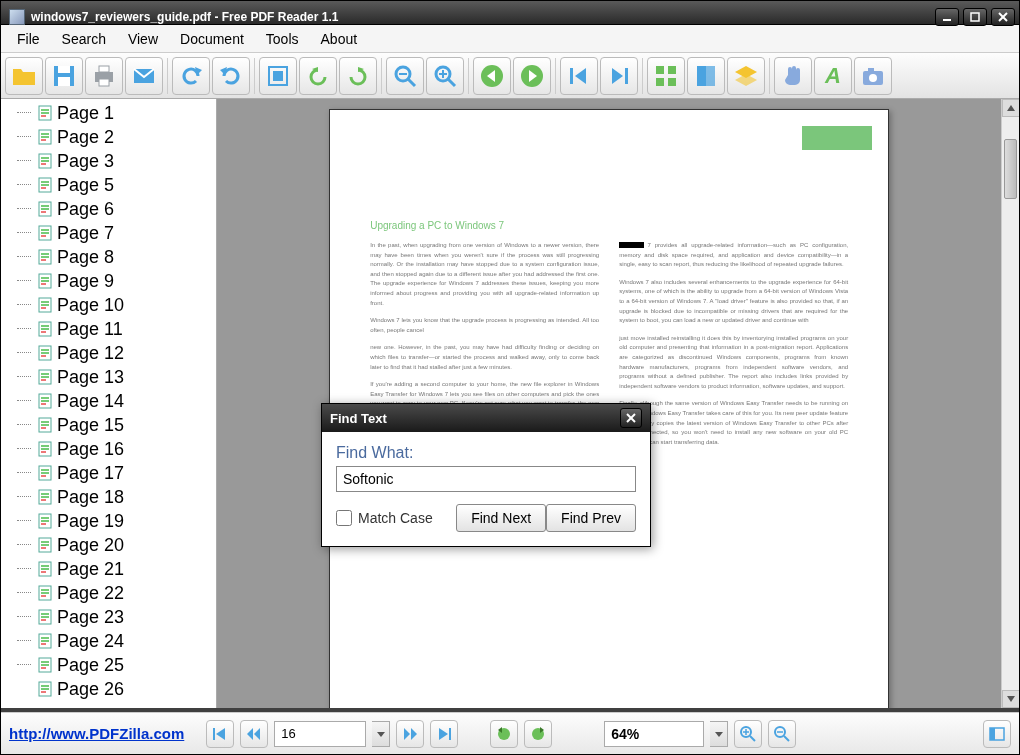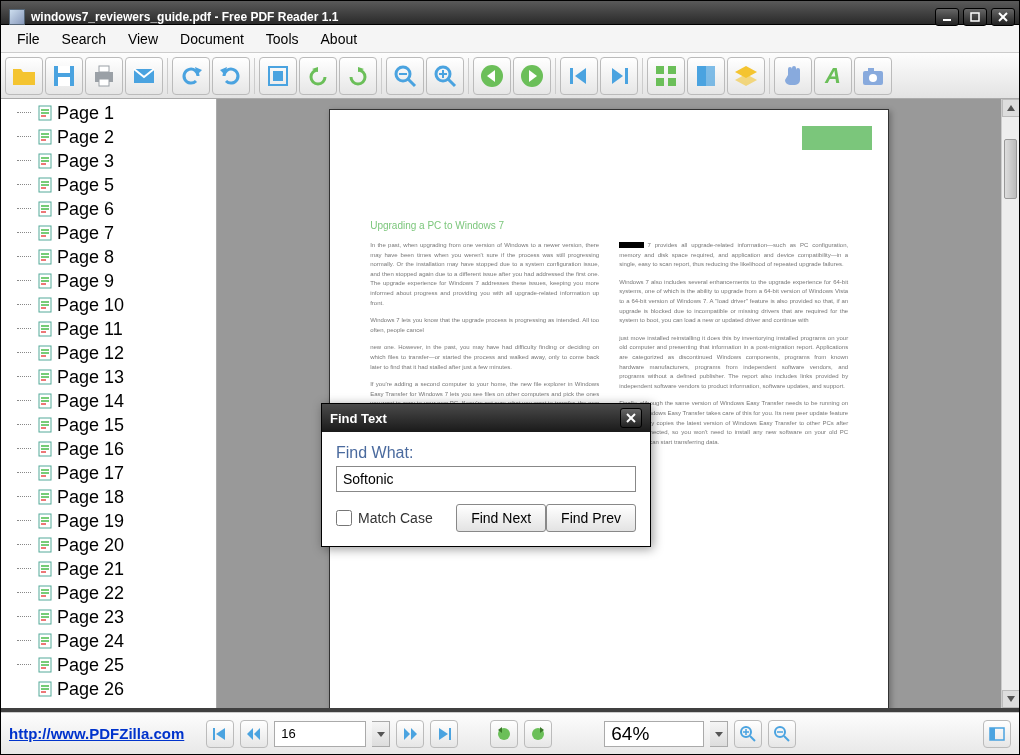--- a/index.html
+++ b/index.html
@@ -44,21 +44,21 @@
 .pdf-cols { display: flex; gap: 20px; }
 .pdf-col { flex: 1; font-size: 6px; color: #777; line-height: 1.6; text-align: justify; }
 .pdf-col p { margin-bottom: 8px; }
 .pdf-highlight { background: #000; color: #000; }
 
 .statusbar { height: 42px; background: linear-gradient(to bottom,#fdfdfd,#e8e8e8); display: flex; align-items: center; padding: 0 8px; gap: 6px; border-top: 1px solid #ccc; }
 .status-link { color: #0033cc; text-decoration: underline; font-size: 15px; font-weight: bold; margin-right: 16px; cursor: pointer; }
 .nav-btn { width: 28px; height: 28px; border: 1px solid #bbb; border-radius: 4px; background: linear-gradient(to bottom,#fff,#e6e6e6); display: flex; align-items: center; justify-content: center; cursor: pointer; }
 .nav-btn svg { width: 18px; height: 18px; }
 .page-input { width: 92px; height: 26px; border: 1px solid #aaa; padding: 0 6px; font-size: 13px; background: #fff; }
-.zoom-input { width: 100px; height: 26px; border: 1px solid #aaa; padding: 0 6px; font-size: 19px; background: #fff; }
+.zoom-input { width: 100px; height: 26px; border: 1px solid #aaa; padding: 0 6px; font-size: 14px; background: #fff; font-weight: bold; }
 .combo-arrow { width: 18px; height: 26px; border: 1px solid #aaa; border-left: none; background: linear-gradient(to bottom,#f5f5f5,#ddd); display: flex; align-items: center; justify-content: center; cursor: pointer; }
 .status-spacer { flex: 1; }
 
 
 .dialog { position: absolute; left: 320px; top: 304px; width: 330px; background: #fff; border: 1px solid #000; box-shadow: 2px 2px 10px rgba(0,0,0,0.4); z-index: 100; }
 .dialog-title { height: 28px; background: linear-gradient(to bottom,#4a4a4a,#1a1a1a); color: #fff; display: flex; align-items: center; justify-content: space-between; padding: 0 8px; font-weight: bold; font-size: 13px; }
 .dialog-close { width: 22px; height: 20px; background: linear-gradient(to bottom,#666,#222); border: 1px solid #000; border-radius: 3px; display: flex; align-items: center; justify-content: center; cursor: pointer; }
 .dialog-body { padding: 12px 14px 14px 14px; }
 .dialog-label { color: #4a6a9e; font-size: 16px; margin-bottom: 4px; }
 .dialog-input { width: 100%; height: 26px; border: 1px solid #888; padding: 0 6px; font-size: 14px; margin-bottom: 12px; }

